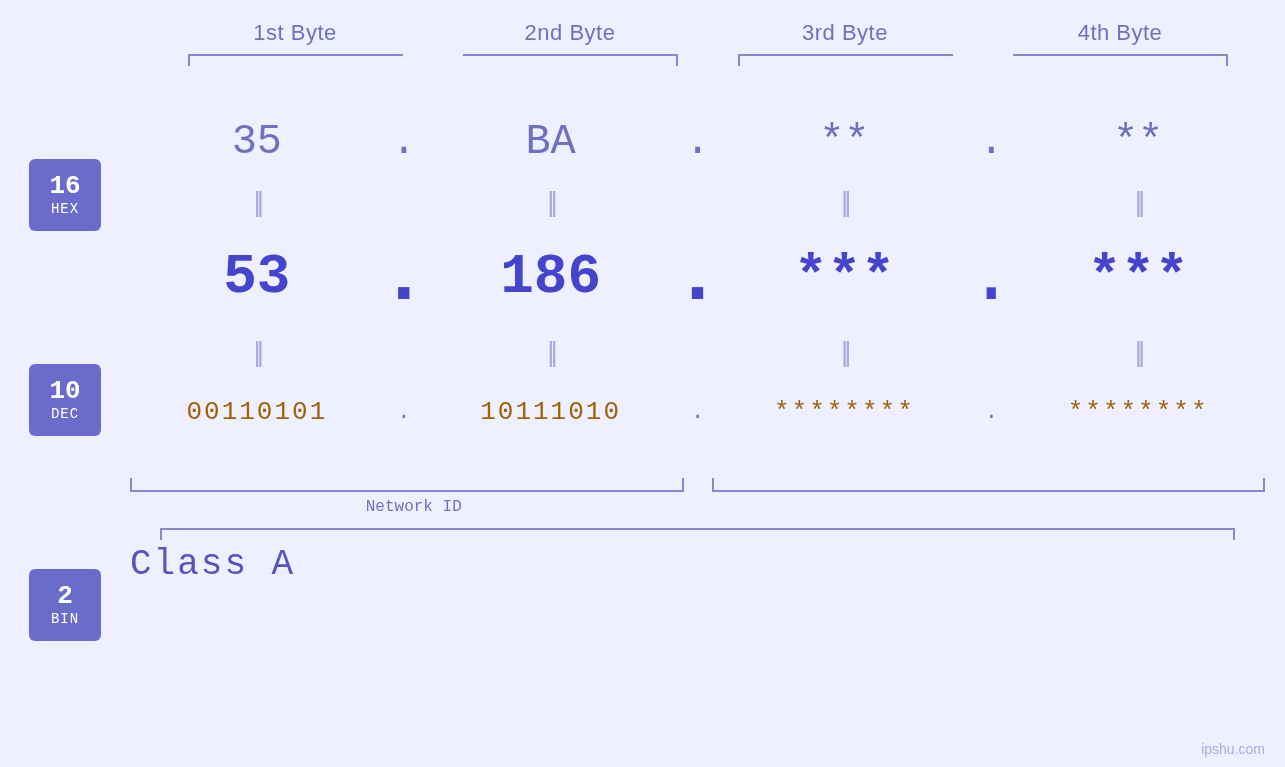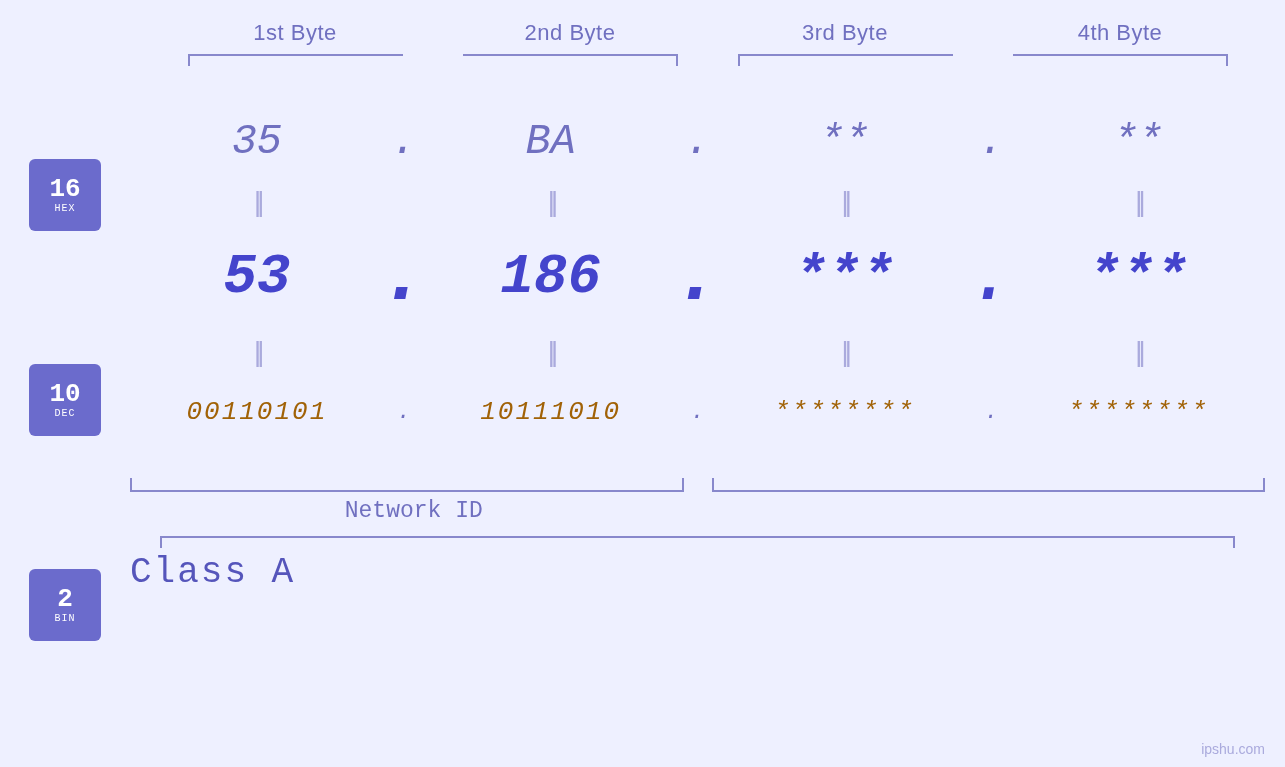--- a/index.html
+++ b/index.html
@@ -111,37 +111,36 @@
       color: white;
     }
 
     .badge-num {
       font-size: 26px;
       font-weight: bold;
       line-height: 1.1;
     }
 
     .badge-label {
-      font-size: 10px;
+      font-size: 14px;
       letter-spacing: 1px;
     }
 
     
     .data-cols {
       flex: 1;
       display: flex;
       flex-direction: column;
       margin-right: 20px;
     }
 
     .data-row {
       display: flex;
       align-items: center;
       justify-content: flex-start;
-      font-style: italic;
     }
 
     .data-row.hex-row {
       margin-top: 10px;
       height: 80px;
     }
 
     .data-row.equals-row {
       height: 40px;
     }
@@ -394,21 +393,21 @@
       <div style="position:relative; width:100%; height:30px; margin-top:10px;">
 
         <div style="position:absolute; left:0; width:calc(50% - 15px); bottom:0; height:14px; border-left:2px solid #8888cc; border-bottom:2px solid #8888cc;"></div>
         <div style="position:absolute; left:calc(50% - 16px); bottom:0; width:2px; height:14px; background:#8888cc;"></div>
 
         <div style="position:absolute; left:calc(50% + 15px); width:calc(50% - 15px); bottom:0; height:14px; border-right:2px solid #8888cc; border-bottom:2px solid #8888cc;"></div>
         <div style="position:absolute; left:calc(50% + 14px); bottom:0; width:2px; height:14px; background:#8888cc;"></div>
       </div>
 
       <div style="display:flex; width:100%; margin-top:6px;">
-        <div style="width:50%; text-align:center; color:#7070c0; font-size:23px; font-family:'Courier New',monospace;">Network ID</div>
+        <div style="width:50%; text-align:center; color:#7070c0; font-size:16px; font-family:'Courier New',monospace;">Network ID</div>
       </div>
 
       <div style="position:relative; width:100%; margin-top:12px;">
         <div style="position:absolute; top:0; left:30px; right:30px; height:2px; background:#8888cc;"></div>
         <div style="position:absolute; top:0; left:30px; width:2px; height:12px; background:#8888cc;"></div>
         <div style="position:absolute; top:0; right:30px; width:2px; height:12px; background:#8888cc;"></div>
         <div style="padding-top:16px; padding-bottom:10px;">
           <span style="font-size:36px; color:#5555bb; font-family:'Courier New',monospace; letter-spacing:2px;">Class A</span>
         </div>
       </div>

